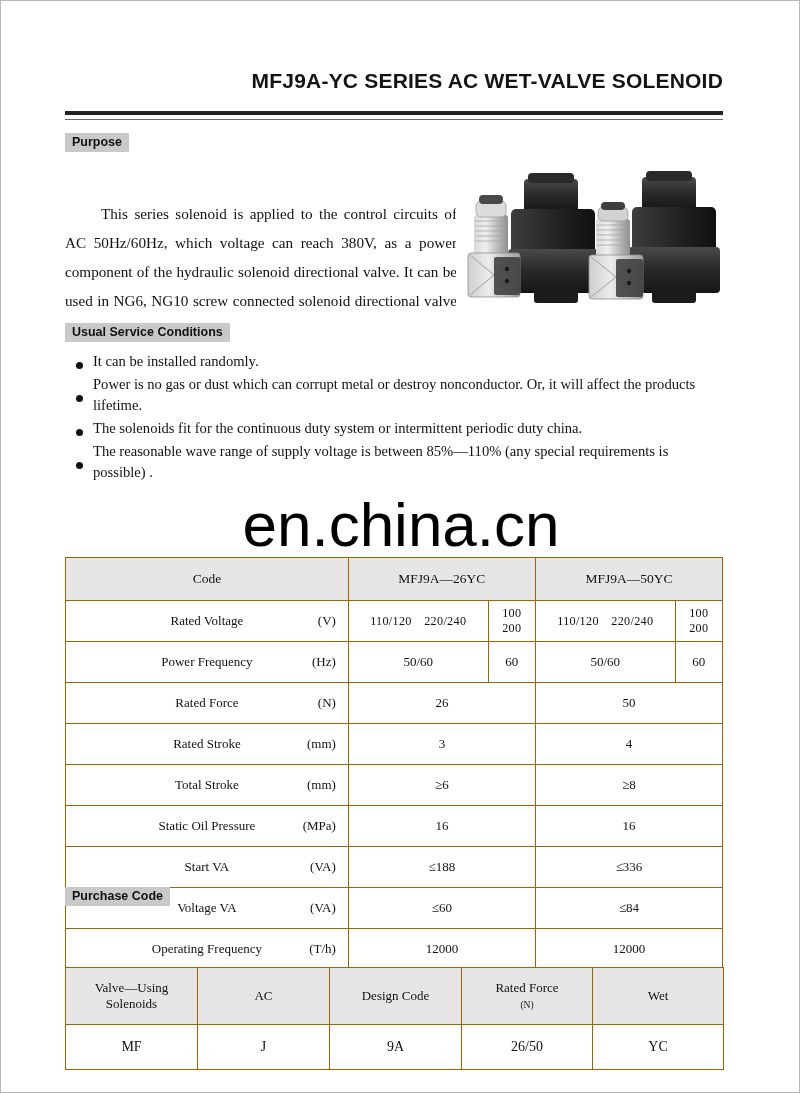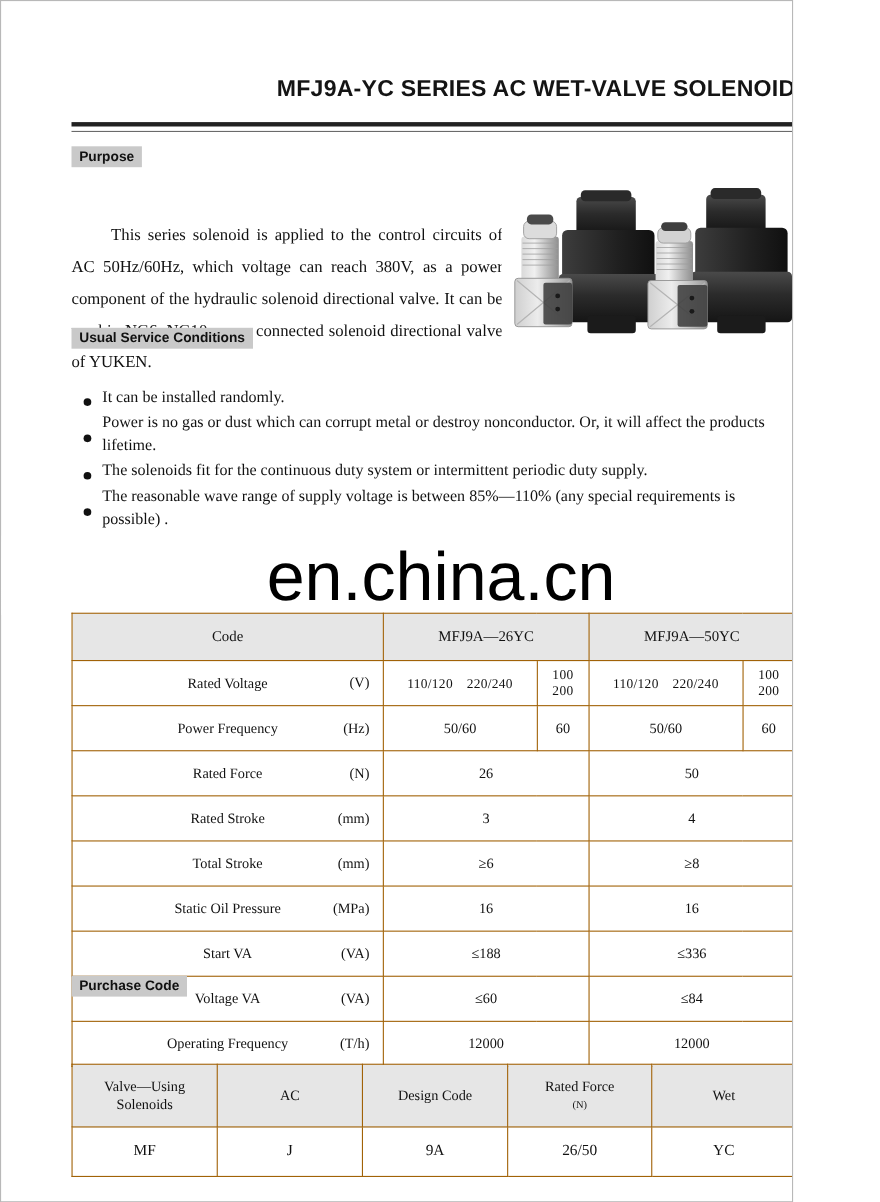--- a/index.html
+++ b/index.html
@@ -2,21 +2,21 @@
 <html><head>
 <meta charset="utf-8">
 <style>
   html, body {
     margin: 0;
     padding: 0;
     background: #ffffff;
   }
   .page {
     position: relative;
-    width: 721px;
+    width: 800px;
     height: 1093px;
     background: #ffffff;
     border: 1px solid #b8b8b8;
     box-sizing: border-box;
     overflow: hidden;
     font-family: "Liberation Serif", serif;
     color: #111111;
   }
 
   
@@ -57,21 +57,21 @@
     position: absolute;
     background: #c9c9c9;
     color: #111111;
     font-family: "Liberation Sans", sans-serif;
     font-size: 12.5px;
     font-weight: 600;
     padding: 2px 7px 3px 7px;
     white-space: nowrap;
   }
   #badge-purpose { left: 64px; top: 132px; text-align: right; }
-  #badge-conditions { left: 64px; top: 297px; }
+  #badge-conditions { left: 64px; top: 322px; }
   #badge-purchase { left: 64px; top: 886px; }
 
   
   .purpose-text {
     position: absolute;
     left: 64px;
     top: 162px;
     width: 392px;
     font-size: 15.2px;
     line-height: 29px;
@@ -321,21 +321,21 @@
     <div class="bullet-row">
       <div class="bullet-dot"><span></span></div>
       <div class="bullet-text">It can be installed randomly.</div>
     </div>
     <div class="bullet-row">
       <div class="bullet-dot"><span></span></div>
       <div class="bullet-text">Power is no gas or dust which can corrupt metal or destroy nonconductor. Or, it will affect the products lifetime.</div>
     </div>
     <div class="bullet-row">
       <div class="bullet-dot"><span></span></div>
-      <div class="bullet-text">The solenoids fit for the continuous duty system or intermittent periodic duty supply.</div>
+      <div class="bullet-text">The solenoids fit for the continuous duty system or intermittent periodic duty china.</div>
     </div>
     <div class="bullet-row">
       <div class="bullet-dot"><span></span></div>
       <div class="bullet-text">The reasonable wave range of supply voltage is between 85%—110% (any special requirements is possible) .</div>
     </div>
   </div>
 
   <div class="watermark-fade"></div>
   <div class="watermark">en.china.cn</div>
 

